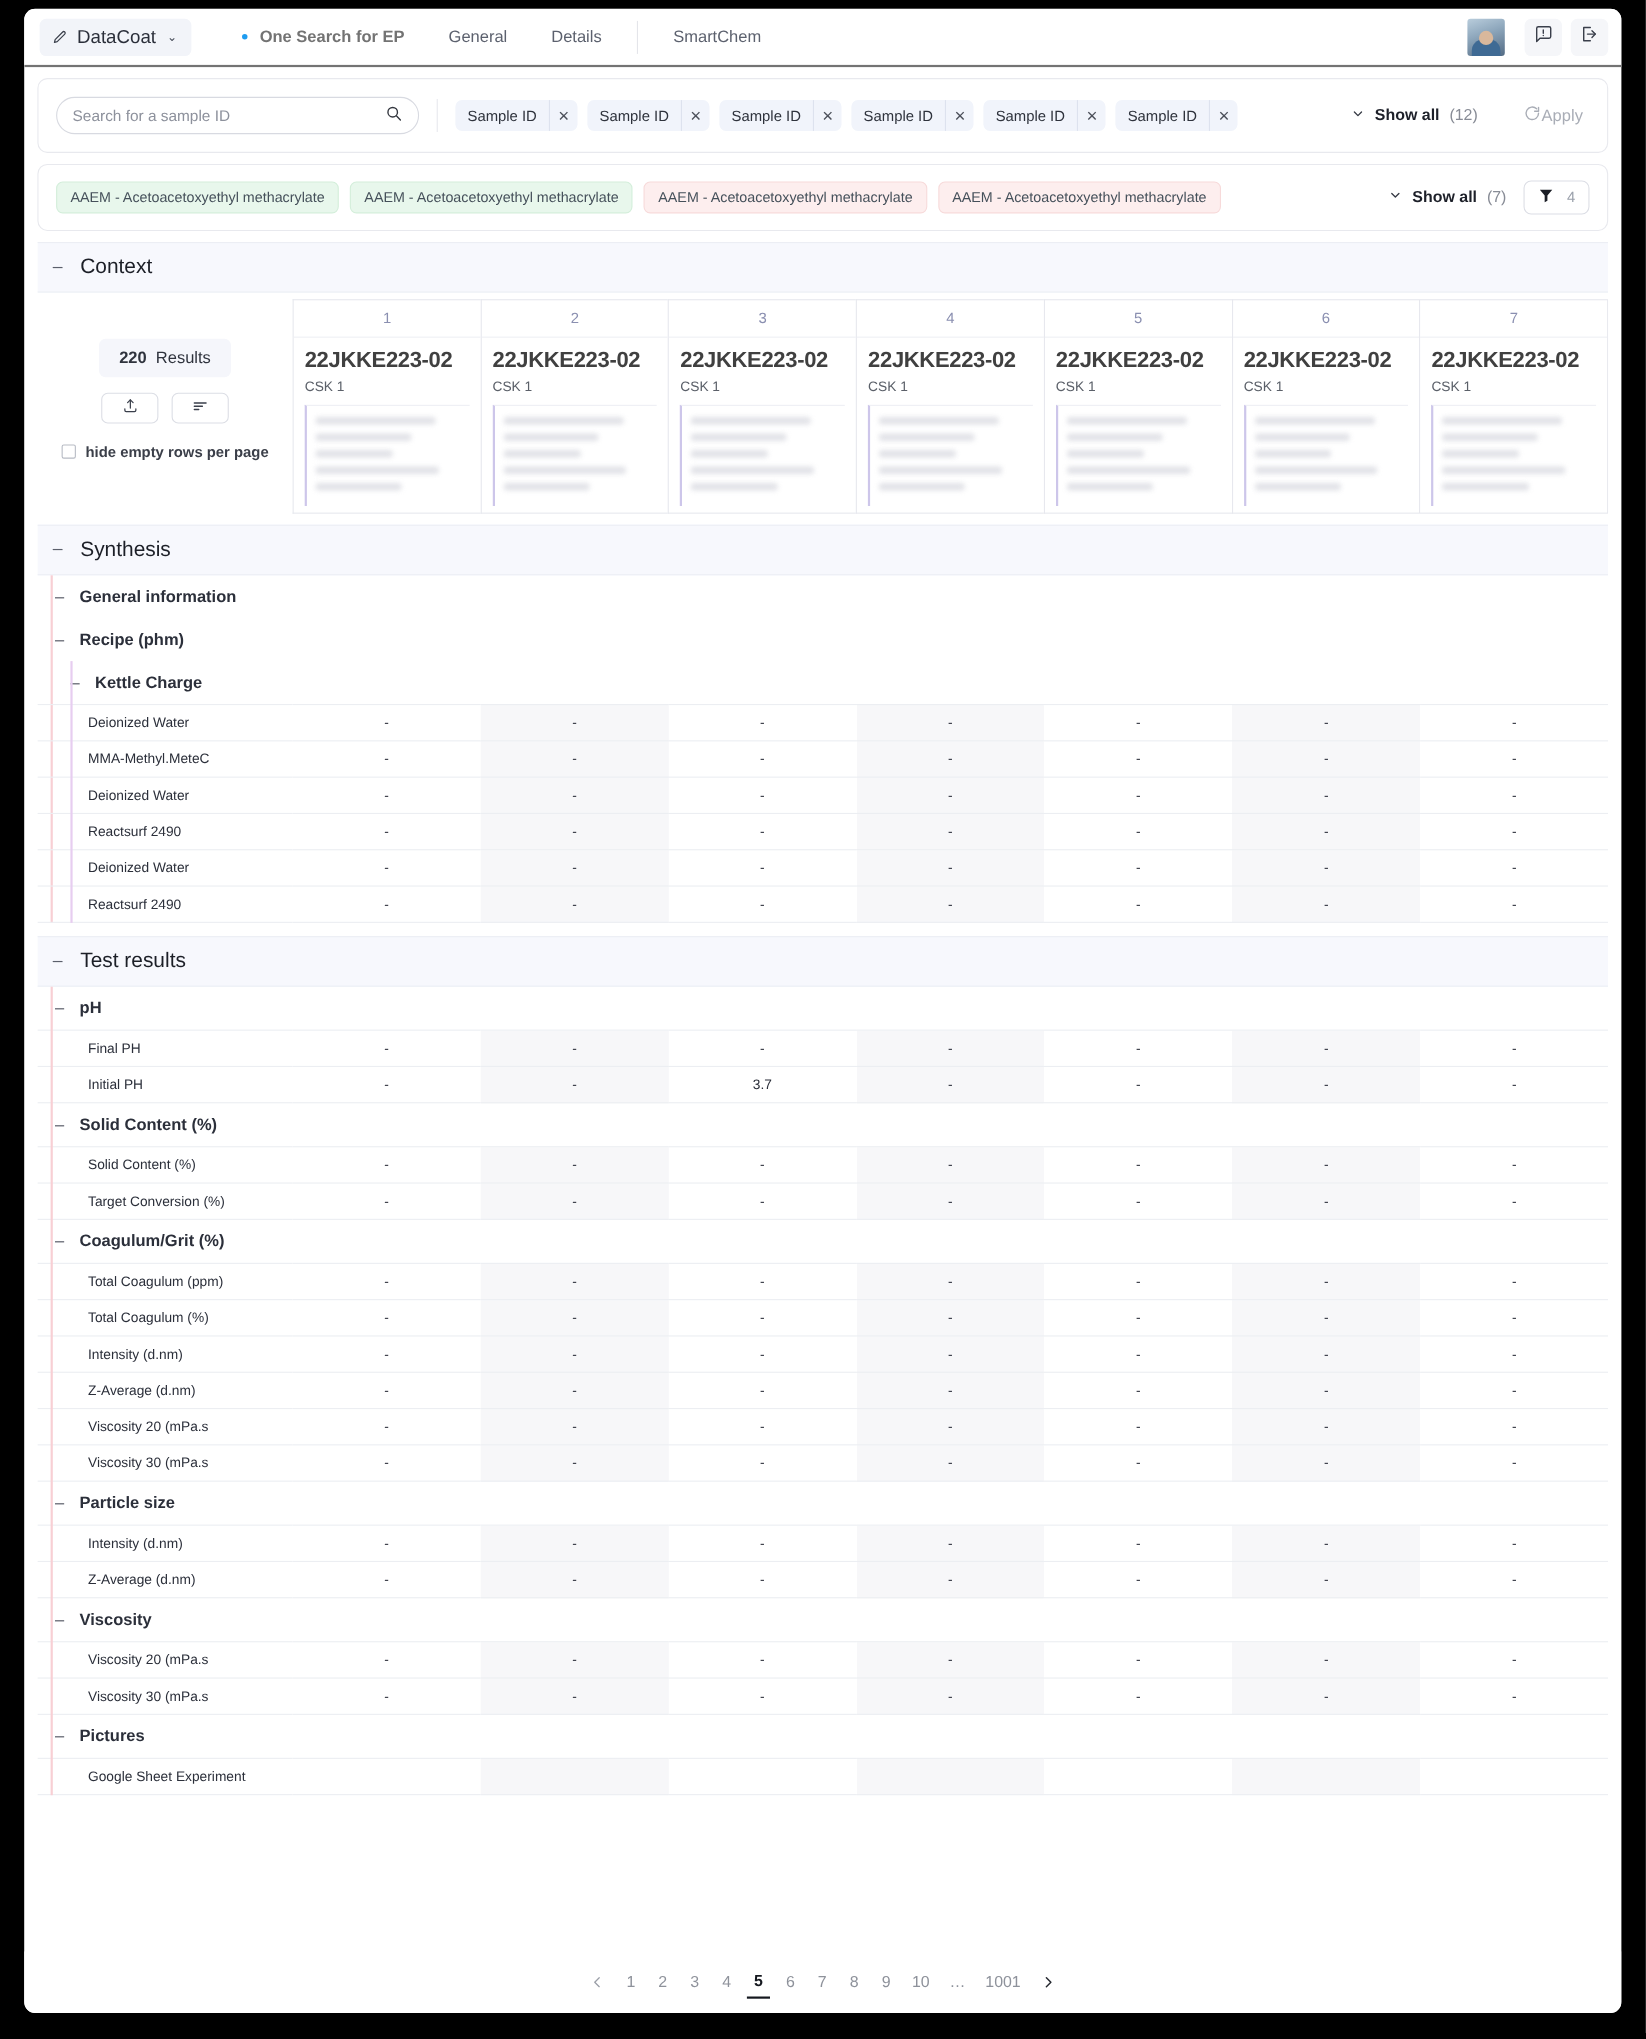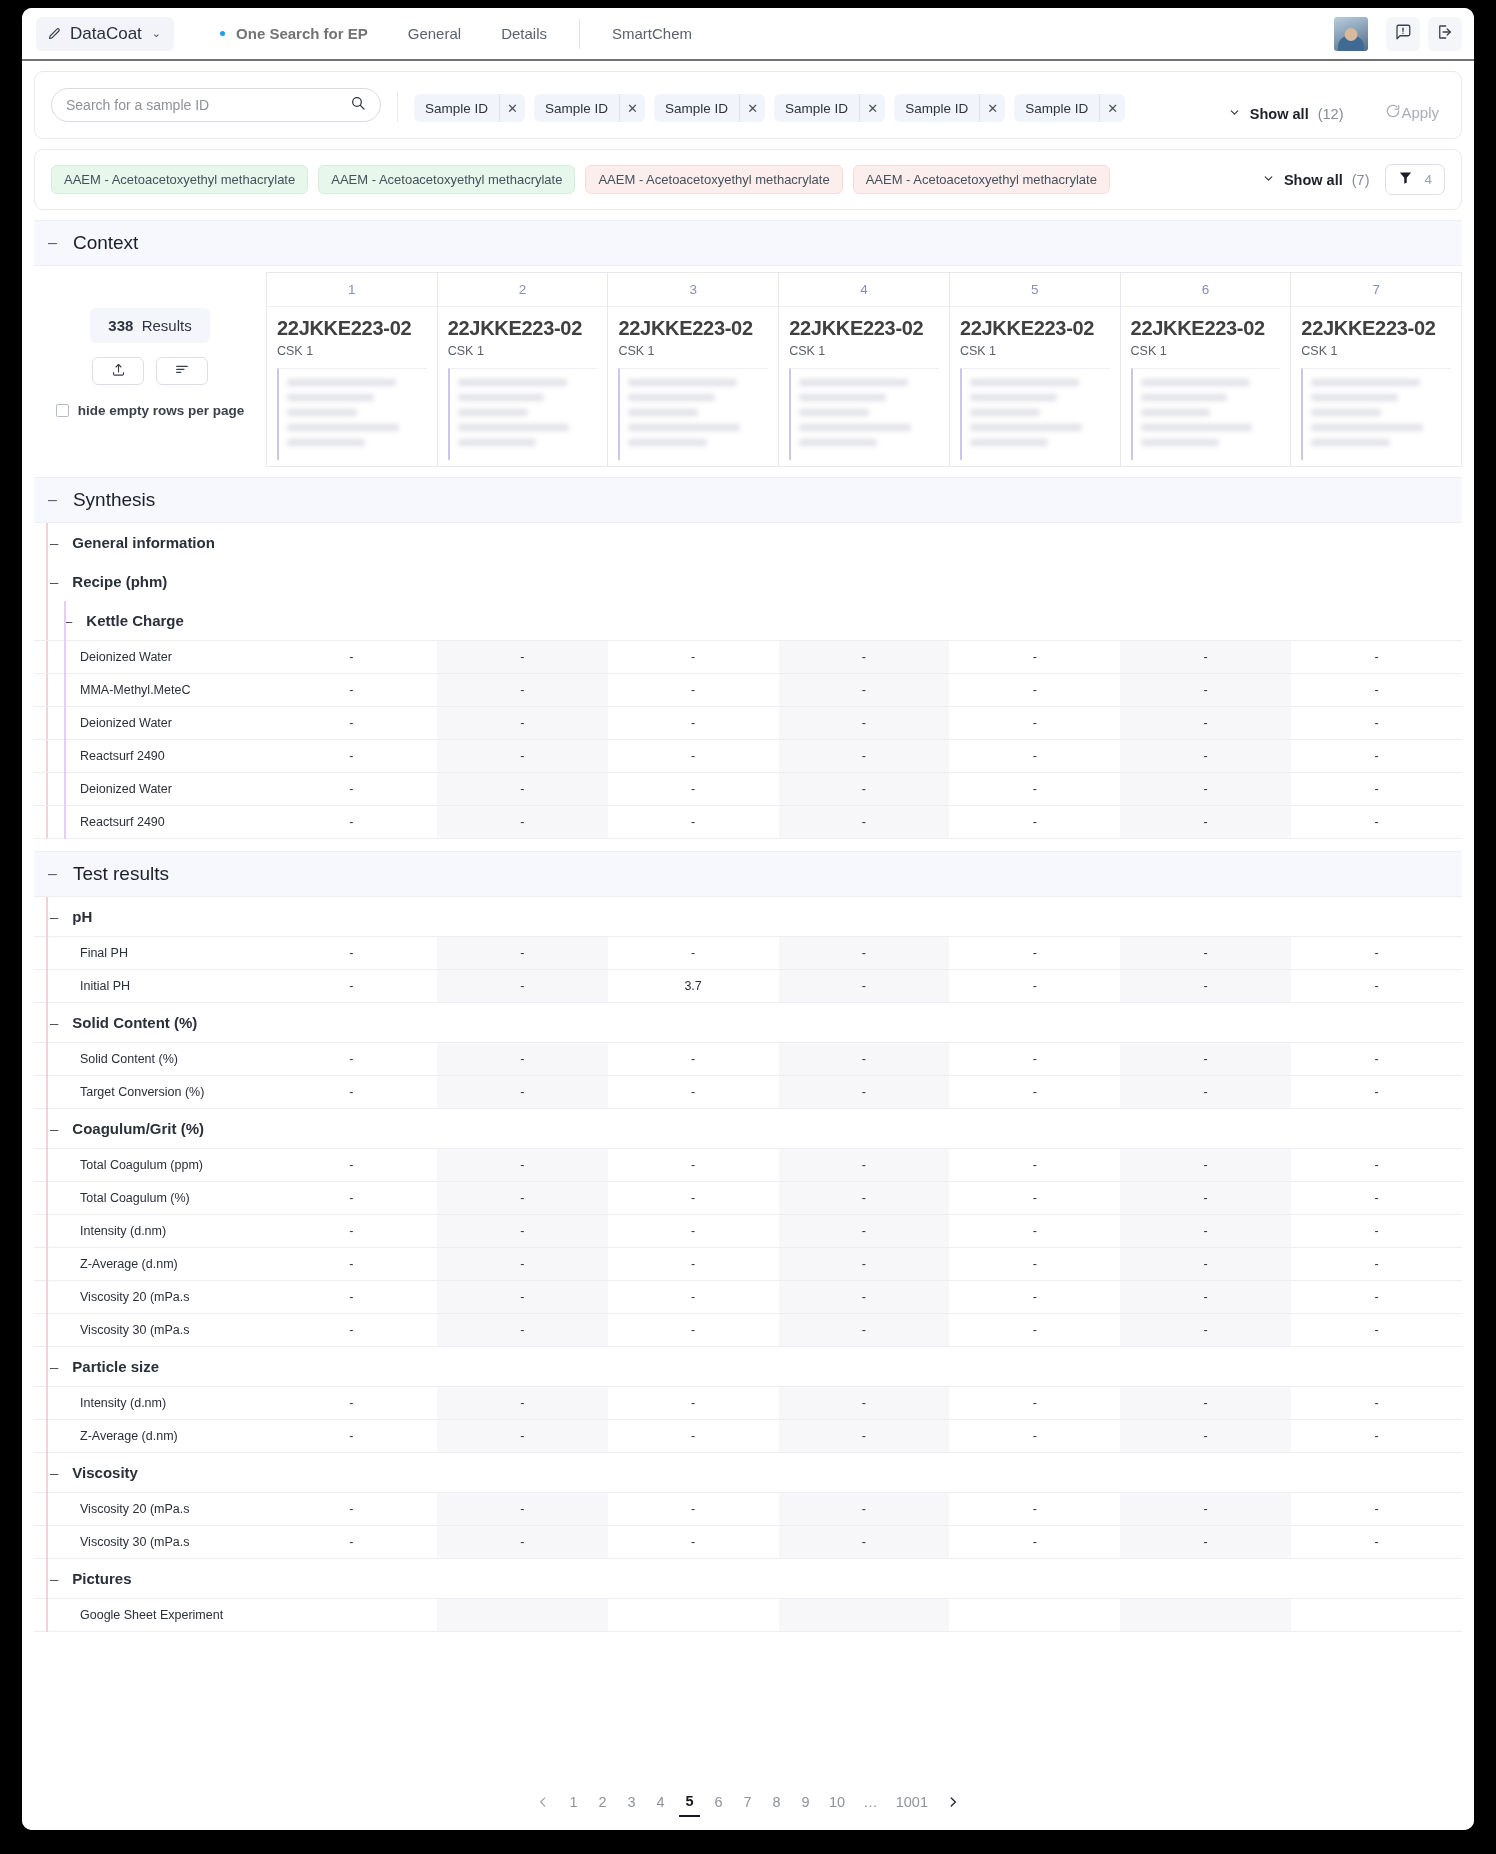--- a/index.html
+++ b/index.html
@@ -68,21 +68,21 @@
     margin-left: 8px; cursor: pointer;
   }
 
   
   .panel {
     margin: 10px 12px 0 12px;
     border: 1px solid #e8e9ee;
     border-radius: 9px;
     background: #fff;
   }
-  .rowbar { display: flex; align-items: flex-end; padding: 16px 16px; gap: 0; }
+  .rowbar { display: flex; align-items: center; padding: 16px 16px; gap: 0; }
   .searchbox {
     width: 330px; height: 34px;
     border: 1px solid #d8dae1; border-radius: 17px;
     display: flex; align-items: center; padding: 0 14px;
     gap: 8px;
   }
   .searchbox input {
     flex: 1; border: none; outline: none;
     font-size: 14px; color: #33373f;
     font-family: "Liberation Sans", sans-serif; background: transparent;
@@ -375,21 +375,21 @@
   <div class="body">
 
     <div class="section-head" style="margin-top:10px;">
       <span class="minus">–</span>
       <span class="stitle">Context</span>
     </div>
 
     <div class="ctx">
       <div class="ctx-left">
         <div class="results-pill">
-          <b>338</b>
+          <b>220</b>
           &nbsp;<span>Results</span>
         </div>
         <div class="btnrow">
           <div class="sqbtn">
             <span>
               <svg width="15" height="15" viewBox="0 0 24 24" fill="none" stroke="#3a3f4b" stroke-width="1.8" stroke-linecap="round" stroke-linejoin="round">
                   <path d="M4 17v2a2 2 0 0 0 2 2h12a2 2 0 0 0 2-2v-2"></path>
                   <polyline points="8 8 12 4 16 8"></polyline>
                   <line x1="12" y1="4" x2="12" y2="16"></line>
                 </svg>

